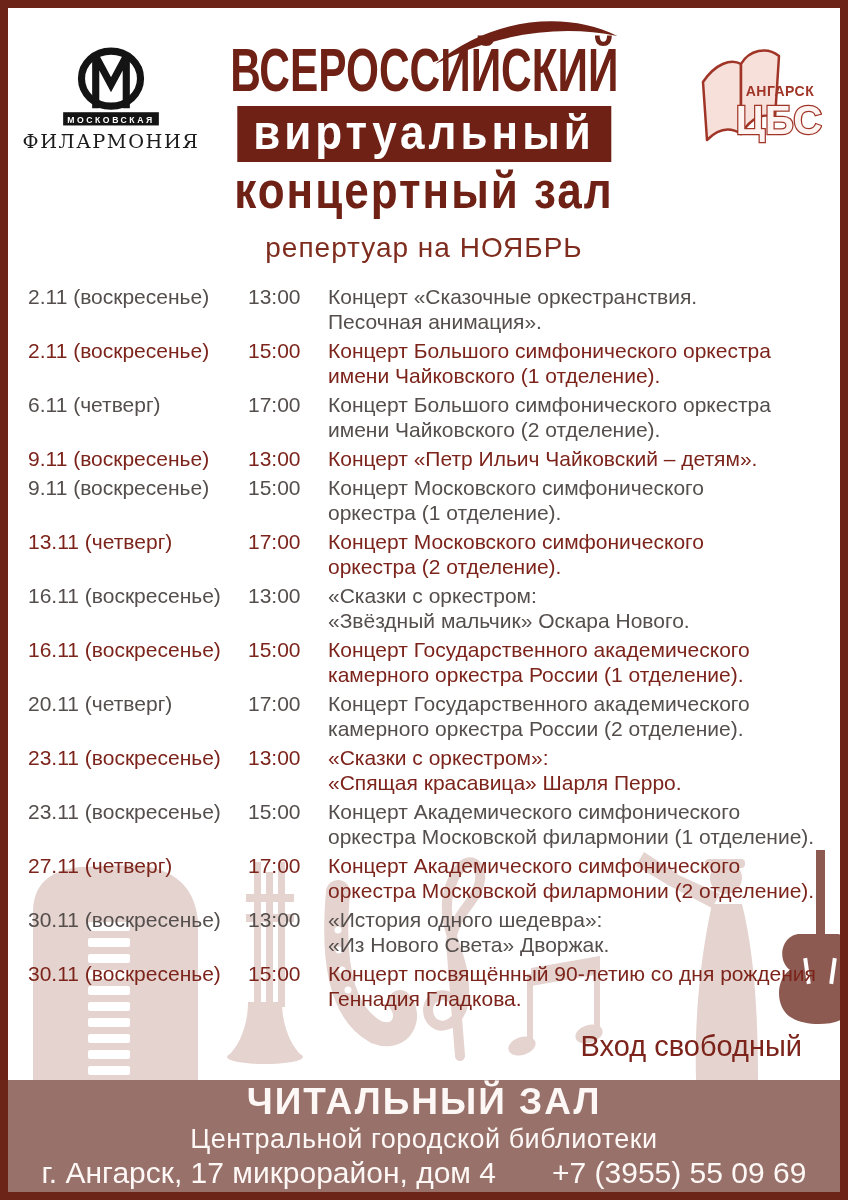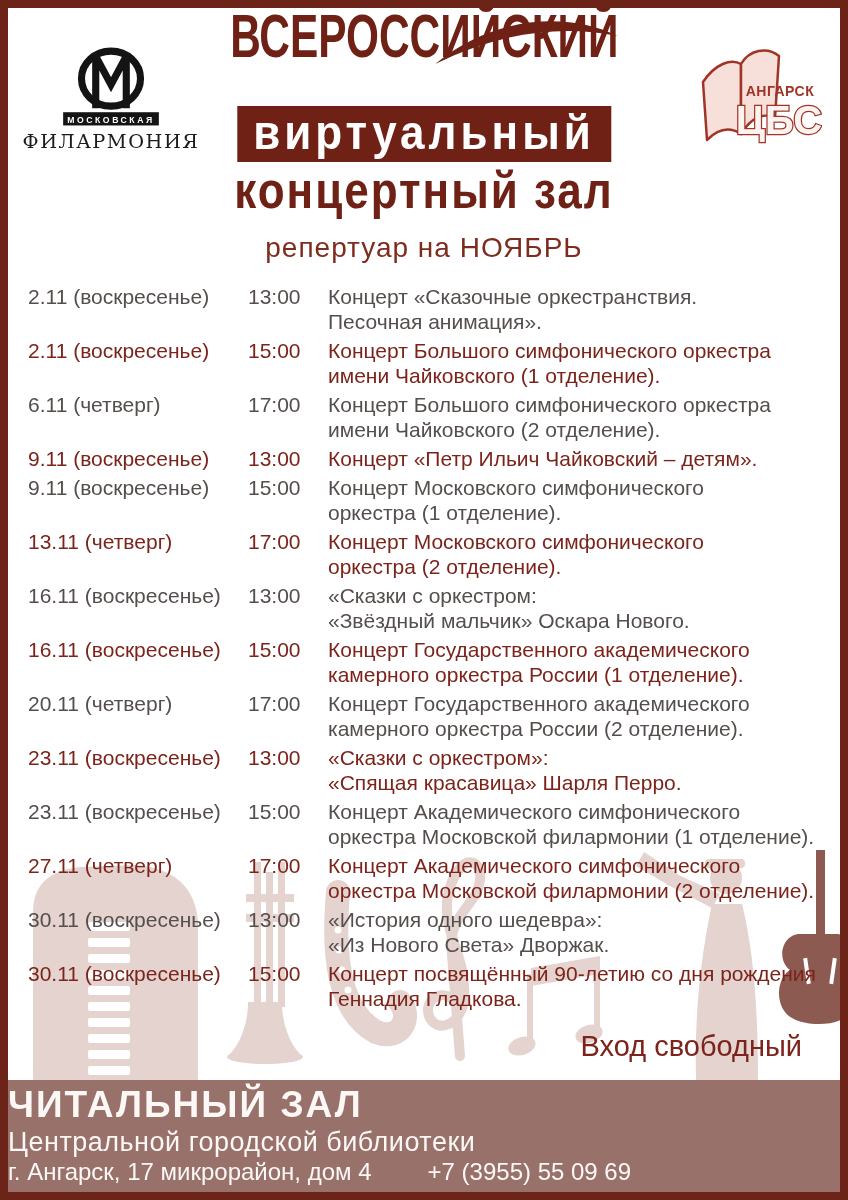--- a/index.html
+++ b/index.html
@@ -14,21 +14,21 @@
   }
   
   .watermark{position:absolute;left:0;bottom:112px;width:832px;height:230px;z-index:0;}
   
   .logo-left{position:absolute;left:14px;top:36px;z-index:2;}
   .logo-right{position:absolute;right:18px;top:40px;z-index:2;}
   .title-block{
     position:absolute;left:50%;top:30px;transform:translateX(-50%);
     z-index:1;display:flex;flex-direction:column;align-items:center;
   }
-  .t1wrap{position:relative;height:62px;display:flex;}
+  .t1wrap{position:relative;height:62px;display:flex;align-items:flex-end;}
   .t1{
     font-weight:bold;font-size:40px;color:var(--title,#6e2114);
     letter-spacing:0px;transform:scale(1.06,1.52);transform-origin:center bottom;
     white-space:nowrap;line-height:1;
   }
   .swoosh{position:absolute;right:-18px;top:-26px;}
   .t2wrap{background:var(--title,#6e2114);padding:5px 16px 7px;margin-top:6px;}
   .t2{
     font-weight:bold;font-size:44px;color:#fff;letter-spacing:4px;
     transform:scaleY(1.08);transform-origin:center;white-space:nowrap;line-height:1;
@@ -53,26 +53,26 @@
   .row.maroon{color:var(--maroon,#7c241b);}
   
   .free-entry{
     position:absolute;right:38px;top:1022px;z-index:1;
     font-size:29px;color:var(--maroon,#7c241b);white-space:nowrap;
   }
   
   .footer{
     position:absolute;left:0;right:0;bottom:0;height:112px;z-index:2;
     background:var(--footer-band,#98716a);
-    display:flex;flex-direction:column;align-items:flex-start;justify-content:center;
+    display:flex;flex-direction:column;align-items:center;justify-content:center;
     color:#fdf8f6;gap:3px;
   }
   .f1{font-size:37px;font-weight:bold;letter-spacing:2px;line-height:1.05;}
   .f2{font-size:27px;letter-spacing:0.5px;line-height:1.05;}
-  .f3{font-size:24px;display:flex;gap:56px;line-height:1.1;white-space:nowrap;}
+  .f3{font-size:30px;display:flex;gap:56px;line-height:1.1;white-space:nowrap;}
   
   .lg-sans{font-family:"Liberation Sans",sans-serif;}
 </style>
 </head>
 <body>
 
 <div class="poster">
 
   <svg class="watermark" viewBox="0 0 832 230" aria-hidden="true">
     <g fill="var(--watermark,#e4d3ce)">

